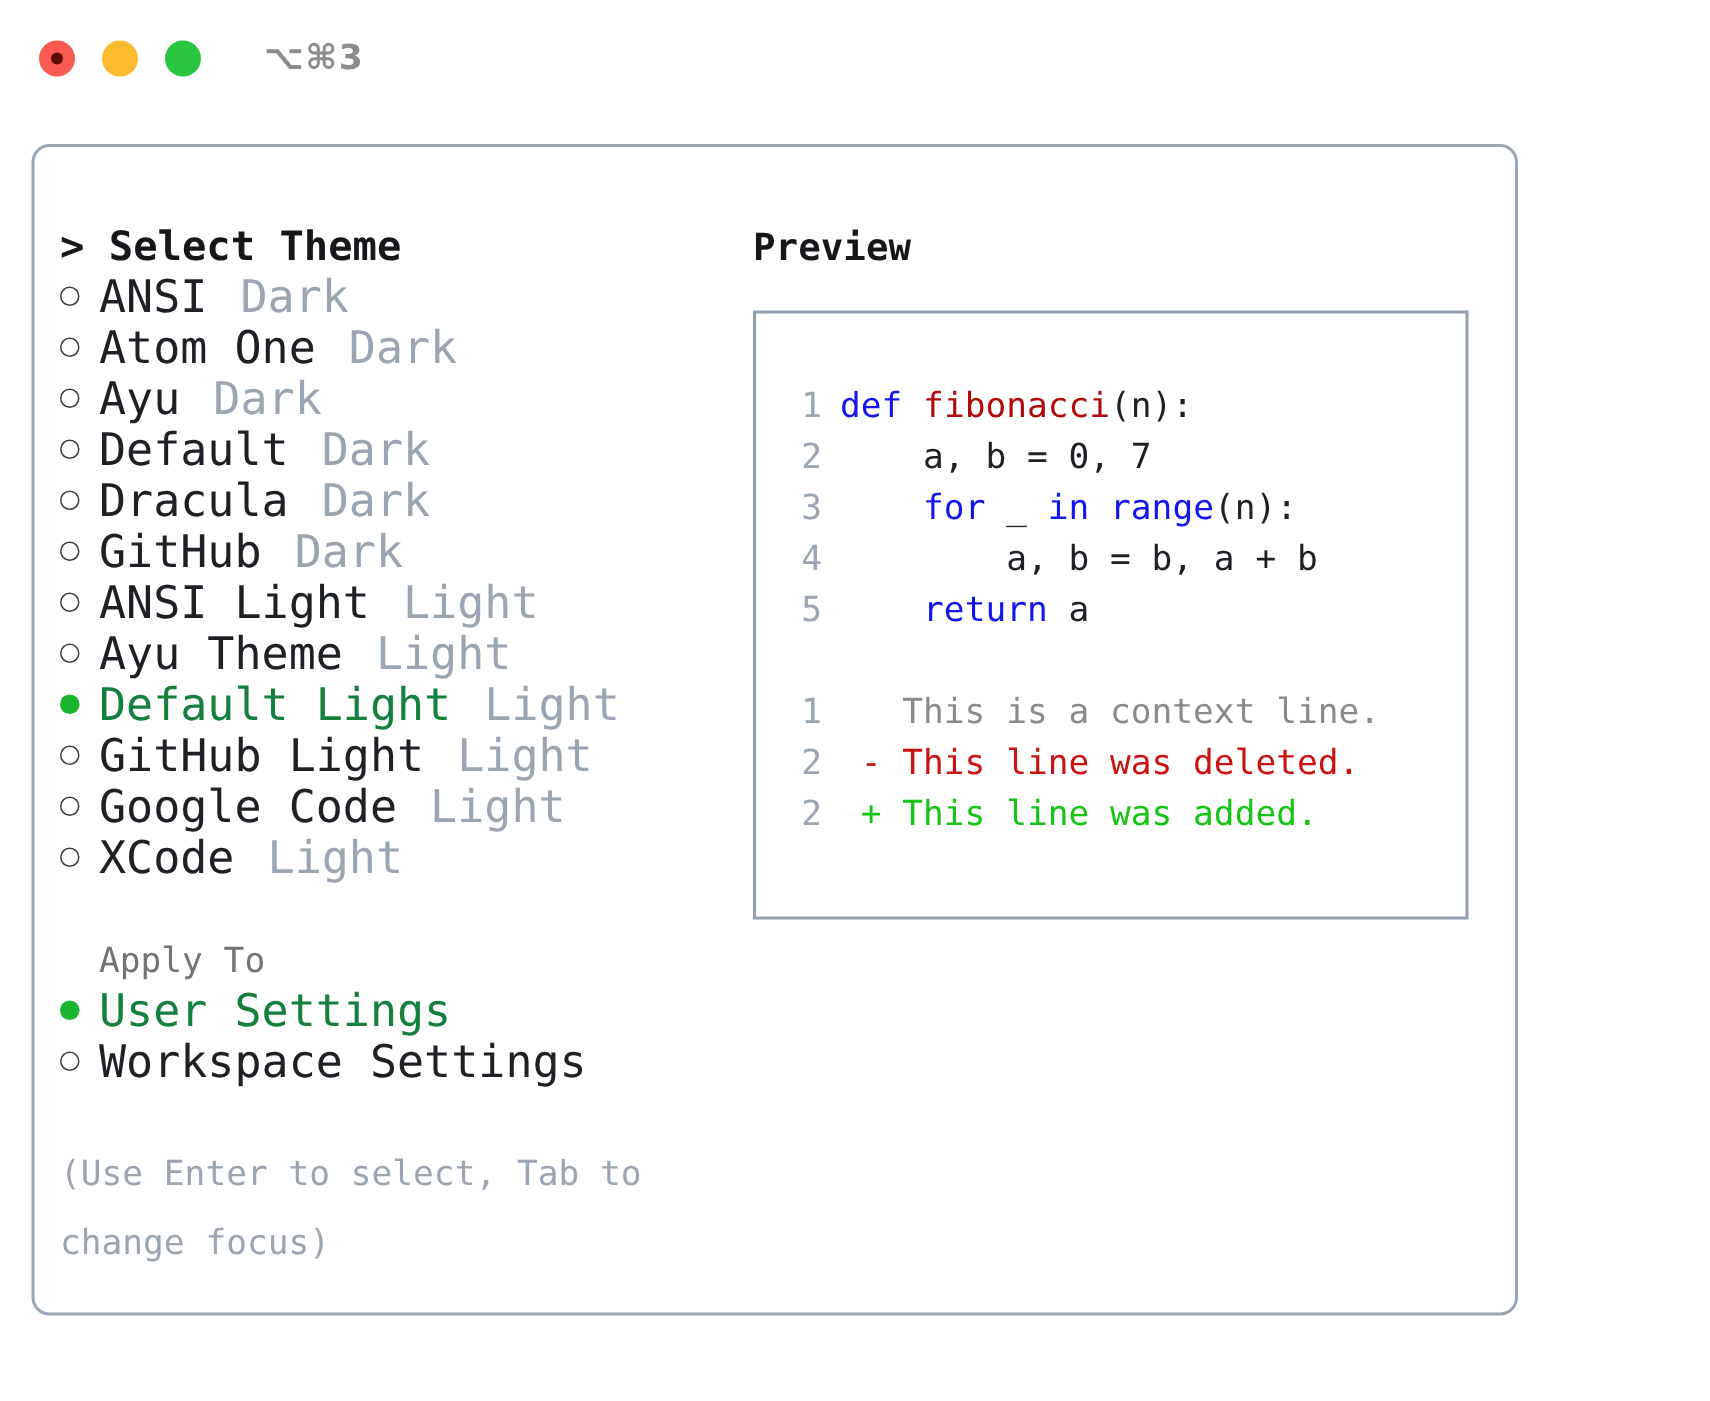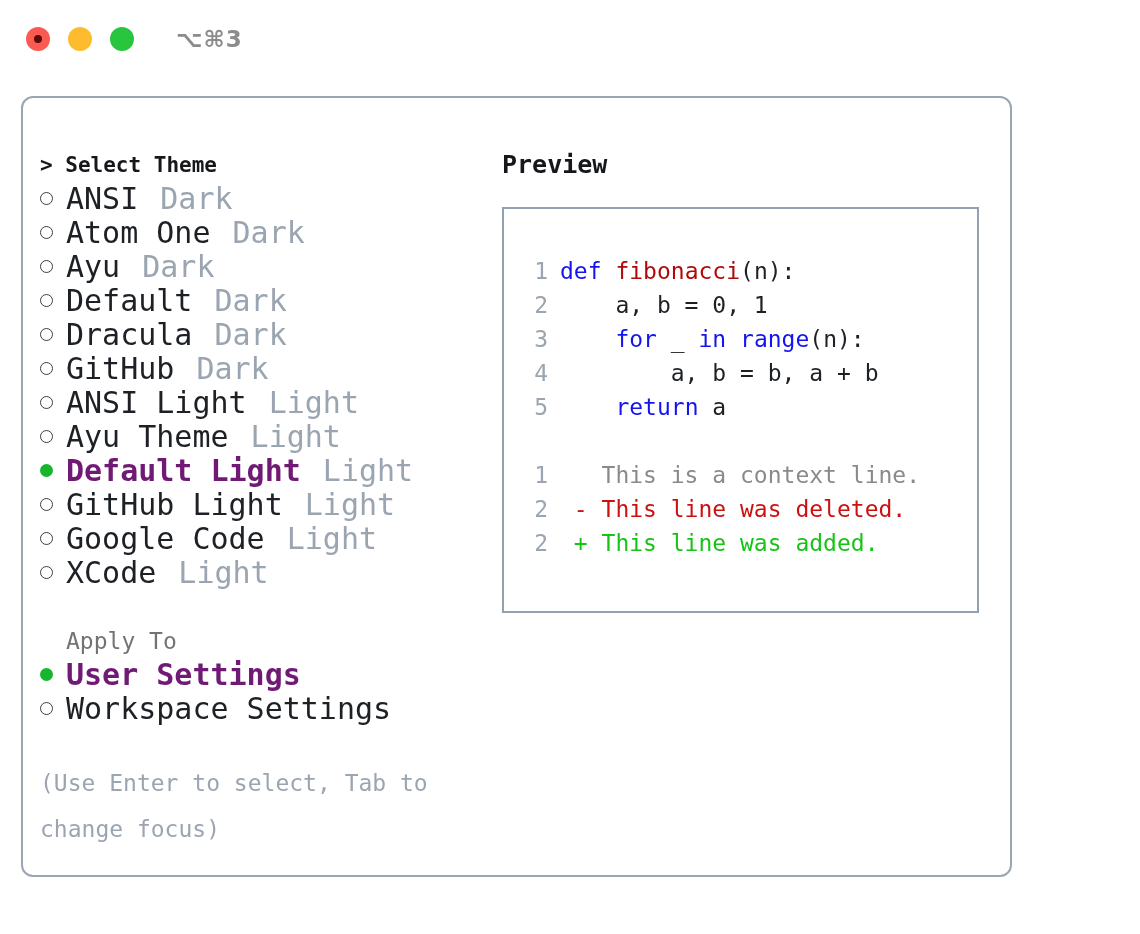--- a/index.html
+++ b/index.html
@@ -84,21 +84,21 @@
   }
   #preview-column {
     position: absolute;
     left: 479px;
     top: 50px;
     width: 500px;
   }
 
   
   .section-header {
-    font-size: 21px;
+    font-size: 27px;
     font-weight: bold;
     color: #15171a;
     line-height: 34px;
     white-space: pre;
   }
   .row {
     display: flex;
     align-items: flex-start;
     line-height: 34px;
     font-size: 30px;
@@ -121,21 +121,21 @@
   }
   .bullet-dot.empty {
     border: 1.6px solid #3a3f45;
     background: transparent;
     box-sizing: border-box;
   }
   .bullet-dot.filled {
     background: #18b52e;
   }
   .row-label { color: #1d2025; }
-  .row.selected .row-label { color: #701a75; font-weight: bold; }
+  .row.selected .row-label { color: #15803d; }
   .row-tag {
     color: #9aa5b1;
     margin-left: 4px;
   }
   .spacer-row { height: 34px; }
 
   
   #apply-to-header {
     font-size: 23px;
     color: #737373;
@@ -241,21 +241,21 @@
 
       <div id="hint">(Use Enter to select, Tab to change focus)</div>
     </div>
 
     <div id="preview-column">
       <div id="preview-title">Preview</div>
       <div id="preview-box">
         <div id="code-area">
           <div id="code-lines">
               <div class="code-line"><span class="ln">1</span><span class="code-text"><span class="tok-kw">def</span><span class="tok-plain"> </span><span class="tok-fn">fibonacci</span><span class="tok-plain">(n):</span></span></div>
-              <div class="code-line"><span class="ln">2</span><span class="code-text"><span class="tok-plain">    a, b = 0, 1</span></span></div>
+              <div class="code-line"><span class="ln">2</span><span class="code-text"><span class="tok-plain">    a, b = 0, 7</span></span></div>
               <div class="code-line"><span class="ln">3</span><span class="code-text"><span class="tok-plain">    </span><span class="tok-kw">for</span><span class="tok-plain"> _ </span><span class="tok-kw">in</span><span class="tok-plain"> </span><span class="tok-kw">range</span><span class="tok-plain">(n):</span></span></div>
               <div class="code-line"><span class="ln">4</span><span class="code-text"><span class="tok-plain">        a, b = b, a + b</span></span></div>
               <div class="code-line"><span class="ln">5</span><span class="code-text"><span class="tok-plain">    </span><span class="tok-kw">return</span><span class="tok-plain"> a</span></span></div>
             </div>
           <div class="code-gap"></div>
           <div id="diff-lines">
               <div class="code-line"><span class="ln">1</span><span class="code-text"><span class="tok-ctx">   This is a context line.</span></span></div>
               <div class="code-line"><span class="ln">2</span><span class="code-text"><span class="tok-del"> - This line was deleted.</span></span></div>
               <div class="code-line"><span class="ln">2</span><span class="code-text"><span class="tok-add"> + This line was added.</span></span></div>
             </div>

